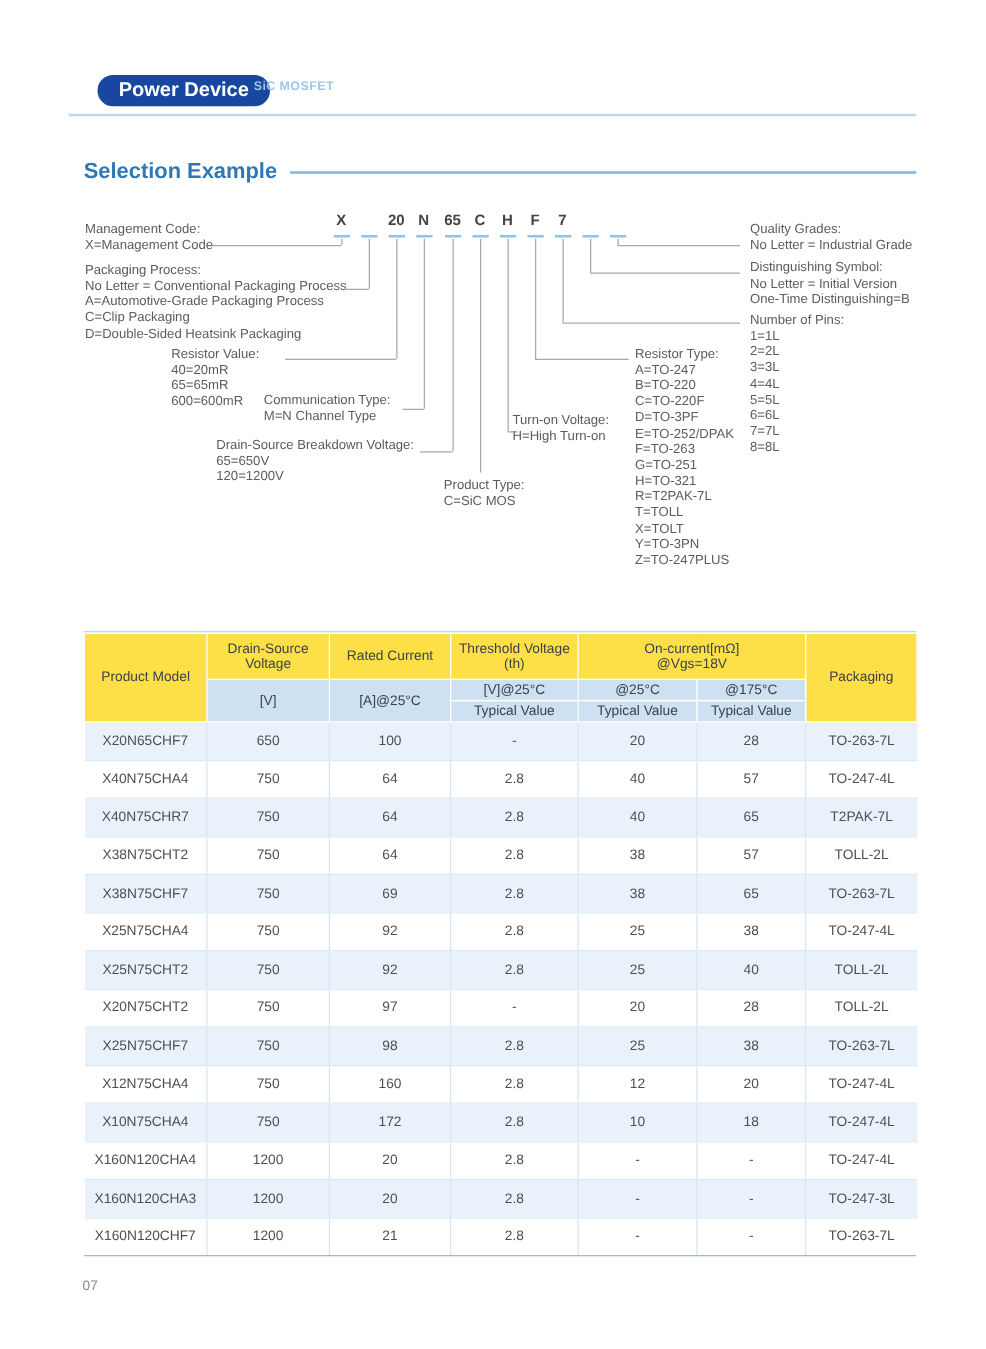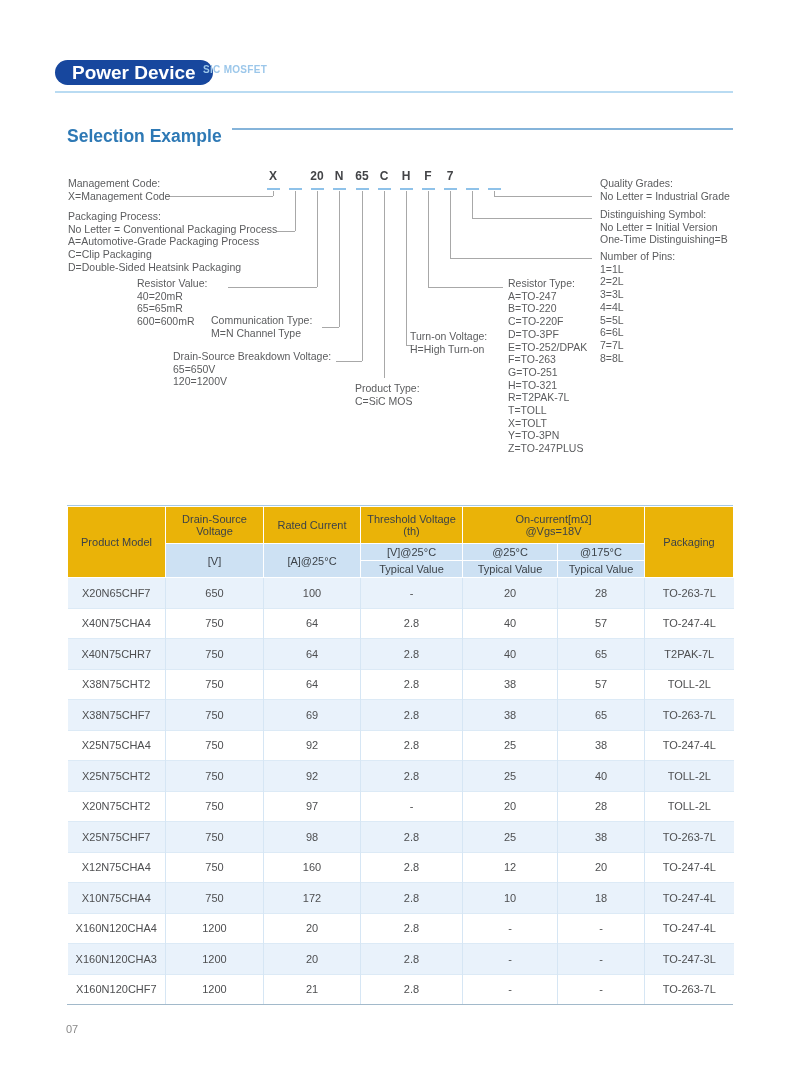--- a/index.html
+++ b/index.html
@@ -1,42 +1,42 @@
 <!DOCTYPE html>
 <html><head>
 <meta charset="utf-8">
 <style>
   html,body{margin:0;padding:0;background:#ffffff;}
   .page{position:relative;width:789px;height:1079px;background:#ffffff;overflow:hidden;
         font-family:"Liberation Sans","DejaVu Sans",sans-serif;}
 
   
-  .badge{position:absolute;left:55px;top:60px;height:25px;padding:0 17px;background:#17479e;
-         border-radius:13px;color:#ffffff;font-size:19px;font-weight:bold;line-height:25px;}
+  .badge{position:absolute;left:78px;top:60px;height:25px;padding:0 17px;background:#17479e;
+         border-radius:13px;color:#ffffff;font-size:16px;font-weight:bold;line-height:25px;}
   .subtitle{position:absolute;left:203px;top:64px;color:#9cc7ea;font-size:10px;font-weight:bold;letter-spacing:.3px;}
   .header-rule{position:absolute;left:55px;right:56px;top:91px;height:2px;background:#b9dbf2;}
 
   
-  .section-row{position:absolute;left:67px;right:56px;display:flex;align-items:flex-start;gap:10px;}
+  .section-row{position:absolute;left:67px;right:56px;display:flex;align-items:center;gap:10px;}
   .section-title{color:#2e79b5;font-size:17.5px;font-weight:bold;white-space:nowrap;}
   .section-rule{flex:1;height:2px;background:#85b4da;margin-top:2px;}
 
   
   .diagram{position:absolute;inset:0;}
   .tick{position:absolute;height:2px;width:13px;background:#8fc2e9;}
   .code-char{position:absolute;top:169px;width:30px;text-align:center;font-size:12px;font-weight:600;color:#434447;}
   .vl{position:absolute;width:1px;background:#a8a8a8;}
   .hl{position:absolute;height:1px;background:#a8a8a8;}
   .callout{position:absolute;font-size:10.5px;line-height:12.7px;color:#5b5c5e;white-space:nowrap;}
   .callout .c-title{color:#5b5c5e;}
 
   
   .table-wrap{position:absolute;left:67px;top:505px;width:666px;border-top:1px solid #a5c9e5;border-bottom:1px solid #a2b9ca;}
   table{border-collapse:collapse;table-layout:fixed;width:666px;}
-  thead th{background:#eab308;border:1.5px solid #ffffff;font-weight:normal;font-size:11px;
+  thead th{background:#fde047;border:1.5px solid #ffffff;font-weight:normal;font-size:11px;
            color:#3c4248;text-align:center;white-space:pre-line;padding:0;}
   thead th.sub{background:#cde1f3;}
   thead tr.r1 th{height:36px;}
   thead tr.r2 th{height:16px;}
   thead tr.r3 th{height:16px;}
   tbody td{height:29.5px;padding:0;font-size:11px;color:#4e4f51;text-align:center;
            border-right:1px solid #d6e6f4;border-top:1px solid #dceaf6;}
   tbody td:last-child{border-right:none;}
   tbody tr:nth-child(odd) td{background:#e9f2fb;}
   tbody tr:nth-child(even) td{background:#ffffff;}

